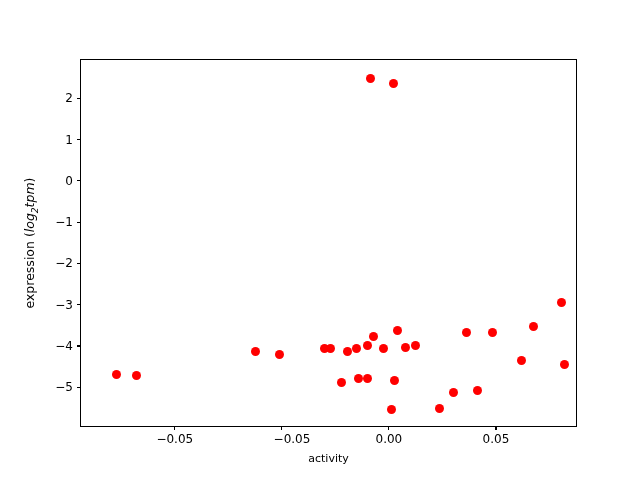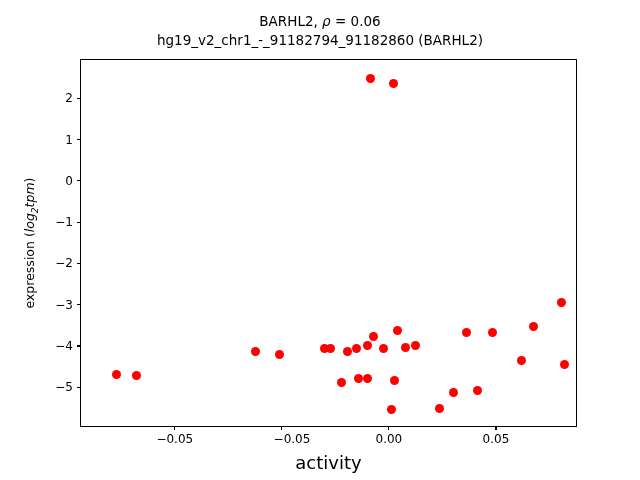--- a/index.html
+++ b/index.html
@@ -100,21 +100,21 @@
     white-space: nowrap;
   }
 
   
   #xlabel {
     position: absolute;
     left: 80px;
     width: 497px;
     top: 452px;
     text-align: center;
-    font-size: 18px;
+    font-size: 11px;
     color: #000000;
   }
   #ylabel {
     position: absolute;
     left: 0px;
     top: 0px;
     width: 368px;
     text-align: center;
     font-size: 12.5px;
     color: #000000;
@@ -123,26 +123,20 @@
     white-space: nowrap;
   }
   .mathit { font-style: italic; }
   sub { font-size: 0.72em; font-style: italic; }
 </style>
 </head>
 <body>
 
 <div id="figure">
 
-  <div id="title-block">
-    <div id="title-line1">
-      <span>BARHL2</span><span>, </span><span class="rho">ρ</span><span> = </span><span>0.06</span>
-    </div>
-    <div id="title-line2">hg19_v2_chr1_-_91182794_91182860 (BARHL2)</div>
-  </div>
 
   <div id="axes">
     <div id="plot-area">
         <div class="point" style="left: 35.1125px; top: 314.834px; width: 9px; height: 9px; margin-left: -4.5px; margin-top: -4.5px; background: rgb(255, 0, 0);"></div>
         <div class="point" style="left: 55.0238px; top: 315.66px; width: 9px; height: 9px; margin-left: -4.5px; margin-top: -4.5px; background: rgb(255, 0, 0);"></div>
         <div class="point" style="left: 174.492px; top: 291.727px; width: 9px; height: 9px; margin-left: -4.5px; margin-top: -4.5px; background: rgb(255, 0, 0);"></div>
         <div class="point" style="left: 198.257px; top: 294.616px; width: 9px; height: 9px; margin-left: -4.5px; margin-top: -4.5px; background: rgb(255, 0, 0);"></div>
         <div class="point" style="left: 243.218px; top: 288.839px; width: 9px; height: 9px; margin-left: -4.5px; margin-top: -4.5px; background: rgb(255, 0, 0);"></div>
         <div class="point" style="left: 249.213px; top: 288.839px; width: 9px; height: 9px; margin-left: -4.5px; margin-top: -4.5px; background: rgb(255, 0, 0);"></div>
         <div class="point" style="left: 266.127px; top: 291.727px; width: 9px; height: 9px; margin-left: -4.5px; margin-top: -4.5px; background: rgb(255, 0, 0);"></div>

